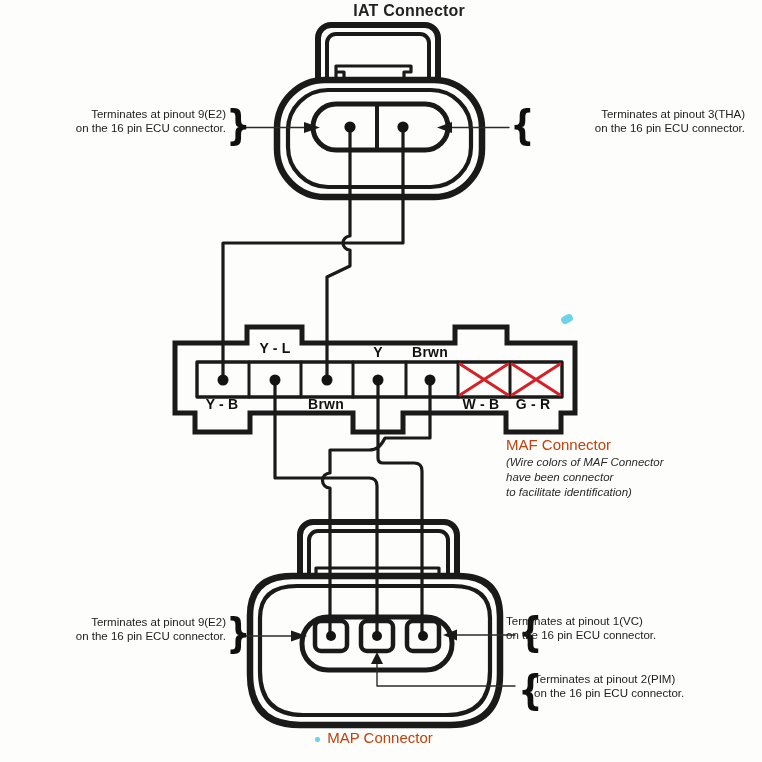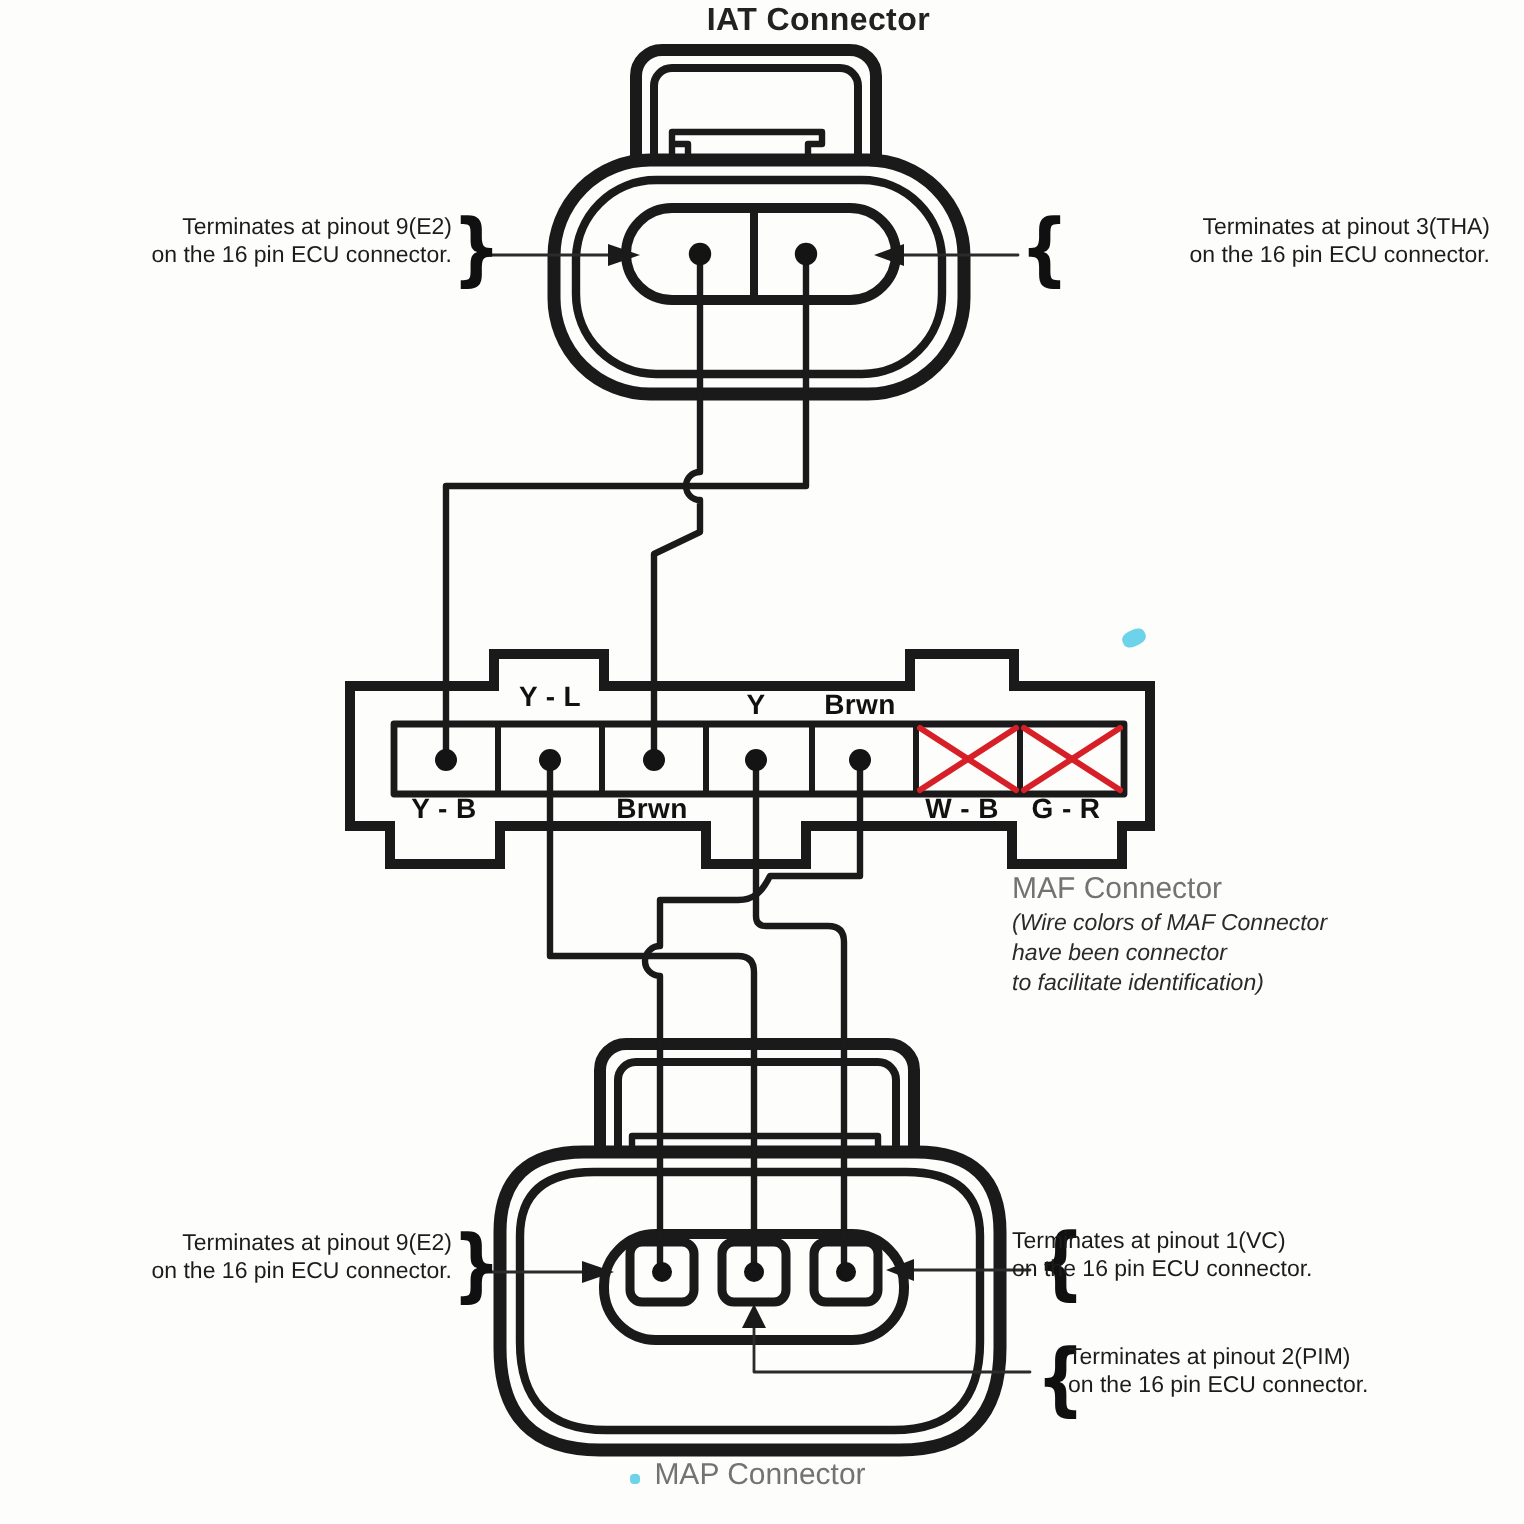--- a/index.html
+++ b/index.html
@@ -1,21 +1,21 @@
 <!DOCTYPE html>
 <html><head>
 <meta charset="utf-8">
 <style>
   html,body{margin:0;padding:0;background:#fcfcfa;}
   #stage{position:relative;width:762px;height:762px;background:#fdfdfb;overflow:hidden;
          font-family:"Liberation Sans",sans-serif;color:#1d1d1d;}
   svg{position:absolute;left:0;top:0;}
   .abs{position:absolute;}
   .title{font-size:16px;font-weight:bold;letter-spacing:.2px;color:#222;}
-  .subtitle{font-size:15px;font-weight:500;color:#737373;}
+  .subtitle{font-size:15px;font-weight:500;color:#c2410c;}
   .ann{font-size:11.5px;line-height:13.5px;color:#1c1c1c;font-weight:500;}
   .ann .l{display:block;}
   .right-align{text-align:right;}
   .brace{font-family:"DejaVu Sans",sans-serif;font-size:40px;line-height:46px;color:#101010;
          font-weight:bold;transform:scaleX(.85);}
   .wirelabel{font-size:14px;font-weight:bold;color:#111;width:64px;text-align:center;
              letter-spacing:.2px;line-height:14px;}
   .note{font-size:11.5px;font-style:italic;line-height:15px;color:#2a2a2a;}
   .note .l{display:block;}
   .artifact{background:#49c8e6;opacity:.8;border-radius:40%;}

